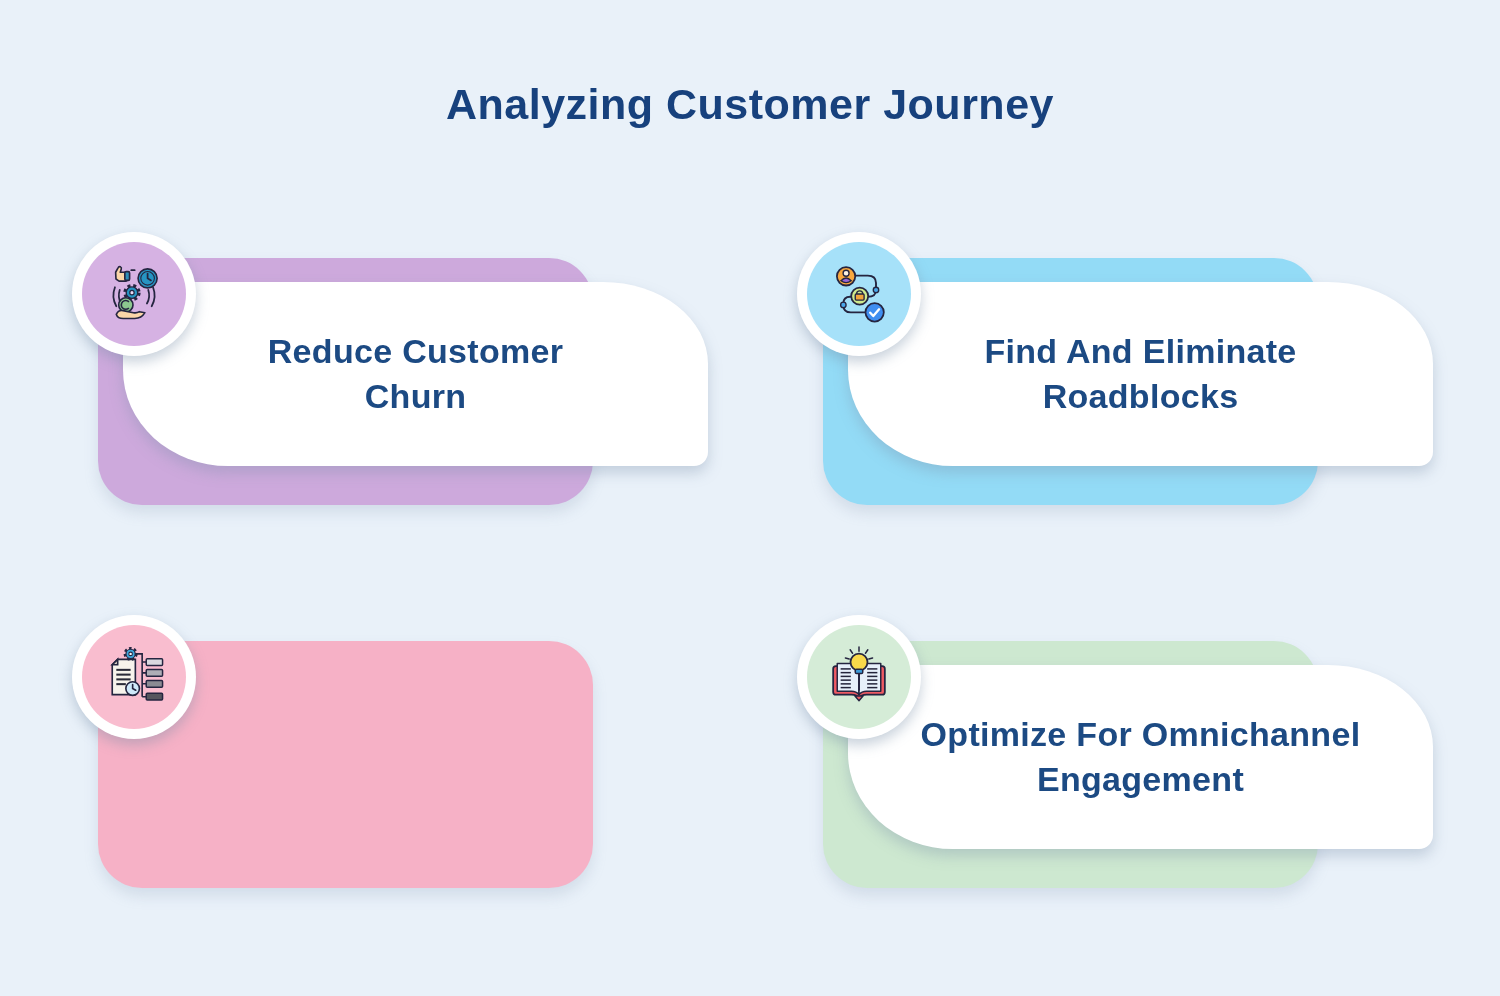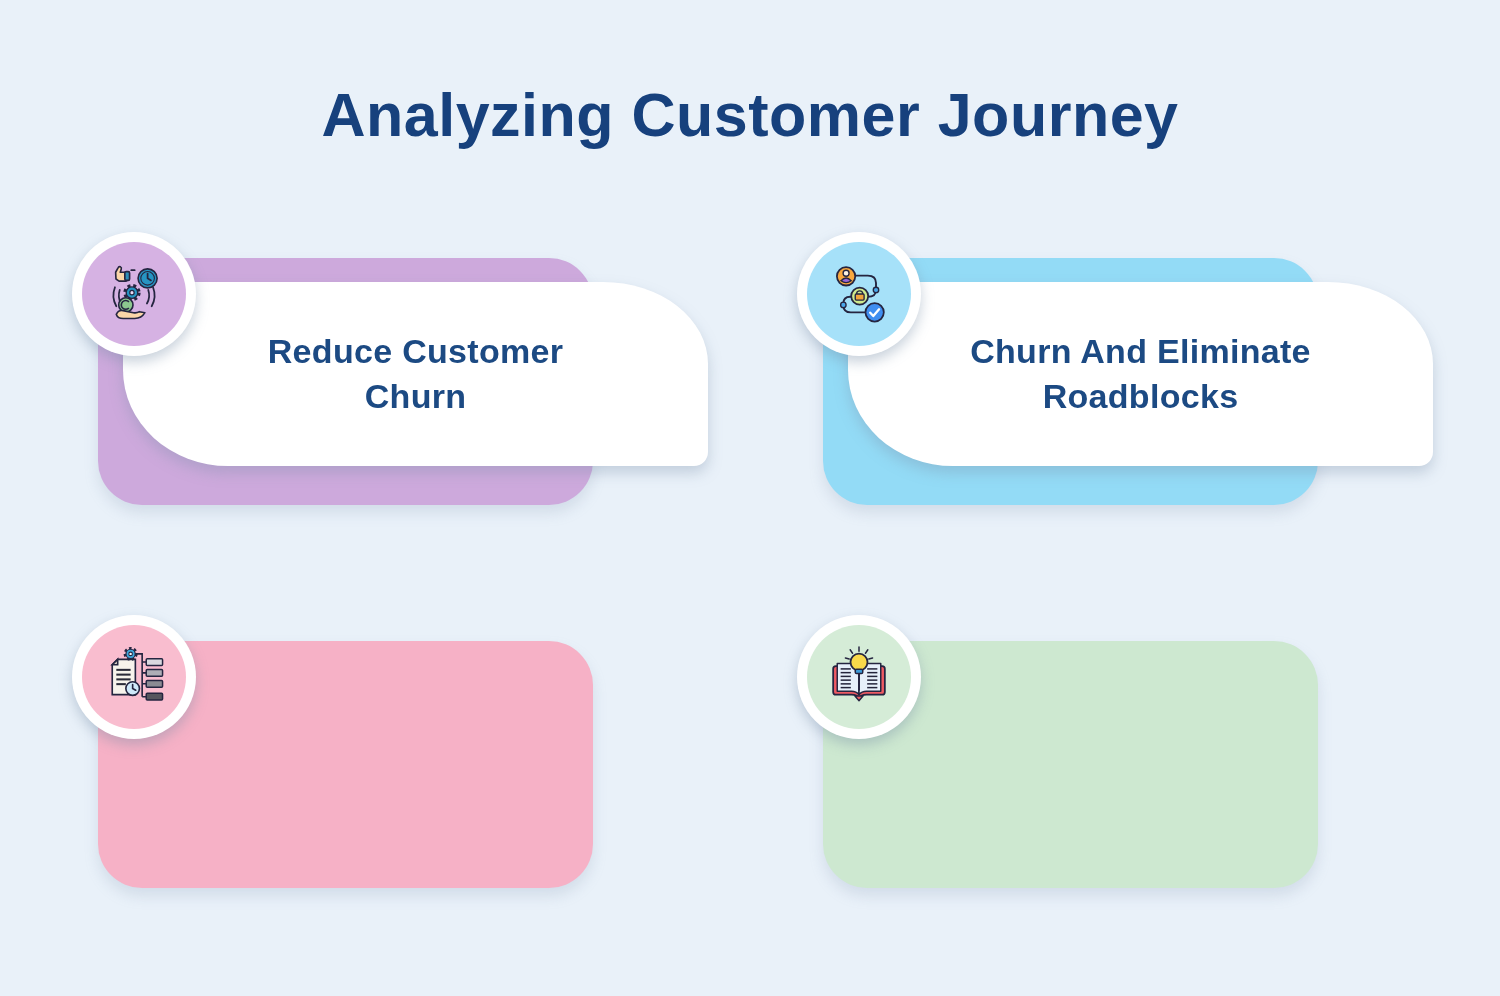--- a/index.html
+++ b/index.html
@@ -3,21 +3,21 @@
 <meta charset="utf-8">
 <style>
   html,body{margin:0;padding:0}
   body{
     width:1500px;height:996px;position:relative;overflow:hidden;
     background:var(--bg,#e9f1f9);
     font-family:"Liberation Sans",sans-serif;
   }
   .page-title{
     position:absolute;top:80px;left:0;width:100%;margin:0;
-    text-align:center;font-size:61px;font-weight:700;letter-spacing:.5px;
+    text-align:center;font-size:43px;font-weight:700;letter-spacing:.5px;
     color:var(--title-color,#17417d);
   }
   .card{position:absolute;width:620px;height:282px}
   .card-1{left:98px;top:258px}
   .card-2{left:823px;top:258px}
   .card-3{left:98px;top:641px}
   .card-4{left:823px;top:641px}
   .card-back{
     position:absolute;left:0;top:0;width:495px;height:247px;
     border-radius:44px;background:var(--accent,#ccc);
@@ -89,21 +89,21 @@
           <path d="M24,80 q3,-7 10,-5.5 l15,3 q5,1 9,-1.5 l8,1.5 q-5,8.5 -15,8.5 h-17 q-8,0 -10,-6 z" fill="#fbd6a8"></path>
         </g>
       </svg>
     </div>
   </div>
 </section>
 
 <section class="card card-2" style="--accent: #93dbf6; --circle: #a6e1f9;">
   <div class="card-back"></div>
   <div class="card-front">
-    <p class="card-label">Churn And Eliminate
+    <p class="card-label">Find And Eliminate
 Roadblocks</p>
   </div>
   <div class="badge">
     <div class="badge-inner">
       <svg viewBox="0 0 100 100" width="68" height="68">
         <path d="M30,23 H63 Q75,23 75,34 V44 Q75,54 63,54 H37 Q27,54 27,64 V66 Q27,77 38,77 H72" fill="none" stroke="#252540" stroke-width="2.8"></path>
         <circle cx="75" cy="44" r="4" fill="#49a7e9" stroke="#252540" stroke-width="2"></circle>
         <circle cx="27" cy="66" r="4" fill="#49a7e9" stroke="#252540" stroke-width="2"></circle>
         <g stroke="#252540" stroke-width="2.6">
           <circle cx="31" cy="24" r="13.5" fill="#f9a83f"></circle>
@@ -151,20 +151,24 @@
         <circle cx="45" cy="16" r="2.6" fill="#ffffff" stroke="#252540" stroke-width="1.6"></circle>
         <circle cx="48" cy="67" r="10" fill="#cfe9fa" stroke="#252540" stroke-width="2.4"></circle>
         <path d="M48,67 V61 M48,67 l4.5,2.5" stroke="#252540" stroke-width="2.4" fill="none" stroke-linecap="round"></path>
       </svg>
     </div>
   </div>
 </section>
 
 <section class="card card-4" style="--accent: #cde8d0; --circle: #d5ecd7;">
   <div class="card-back"></div>
+  <div class="card-front">
+    <p class="card-label">Optimize For Omnichannel
+Engagement</p>
+  </div>
   <div class="badge">
     <div class="badge-inner">
       <svg viewBox="0 0 100 100" width="68" height="68">
         <g stroke="#252540" stroke-width="2.2" stroke-linecap="round" fill="none">
           <path d="M50,6 V12"></path>
             <path d="M37,10 l3.5,5"></path>
             <path d="M63,10 l-3.5,5"></path>
           <path d="M30,22 l5.5,1.5"></path>
             <path d="M70,22 l-5.5,1.5"></path>
         </g>

